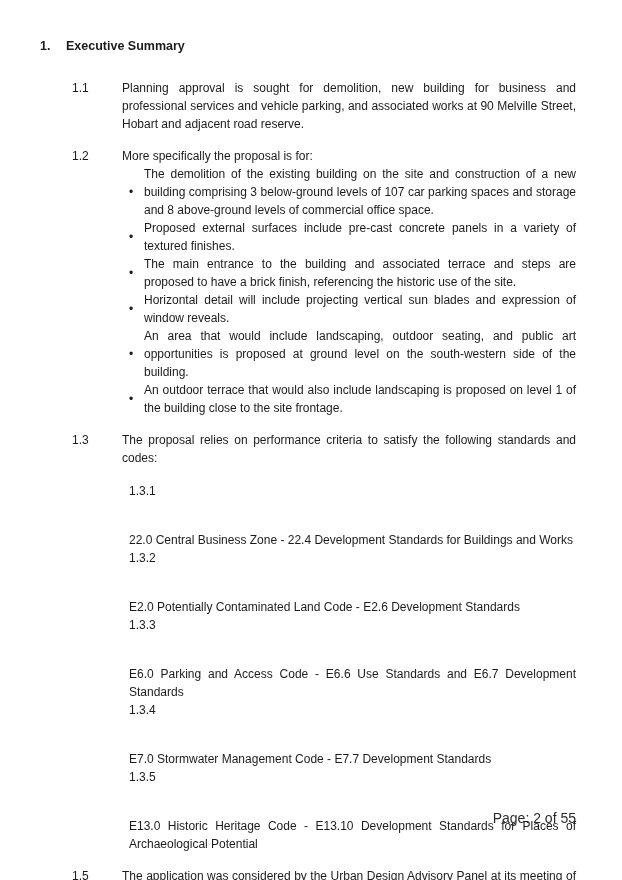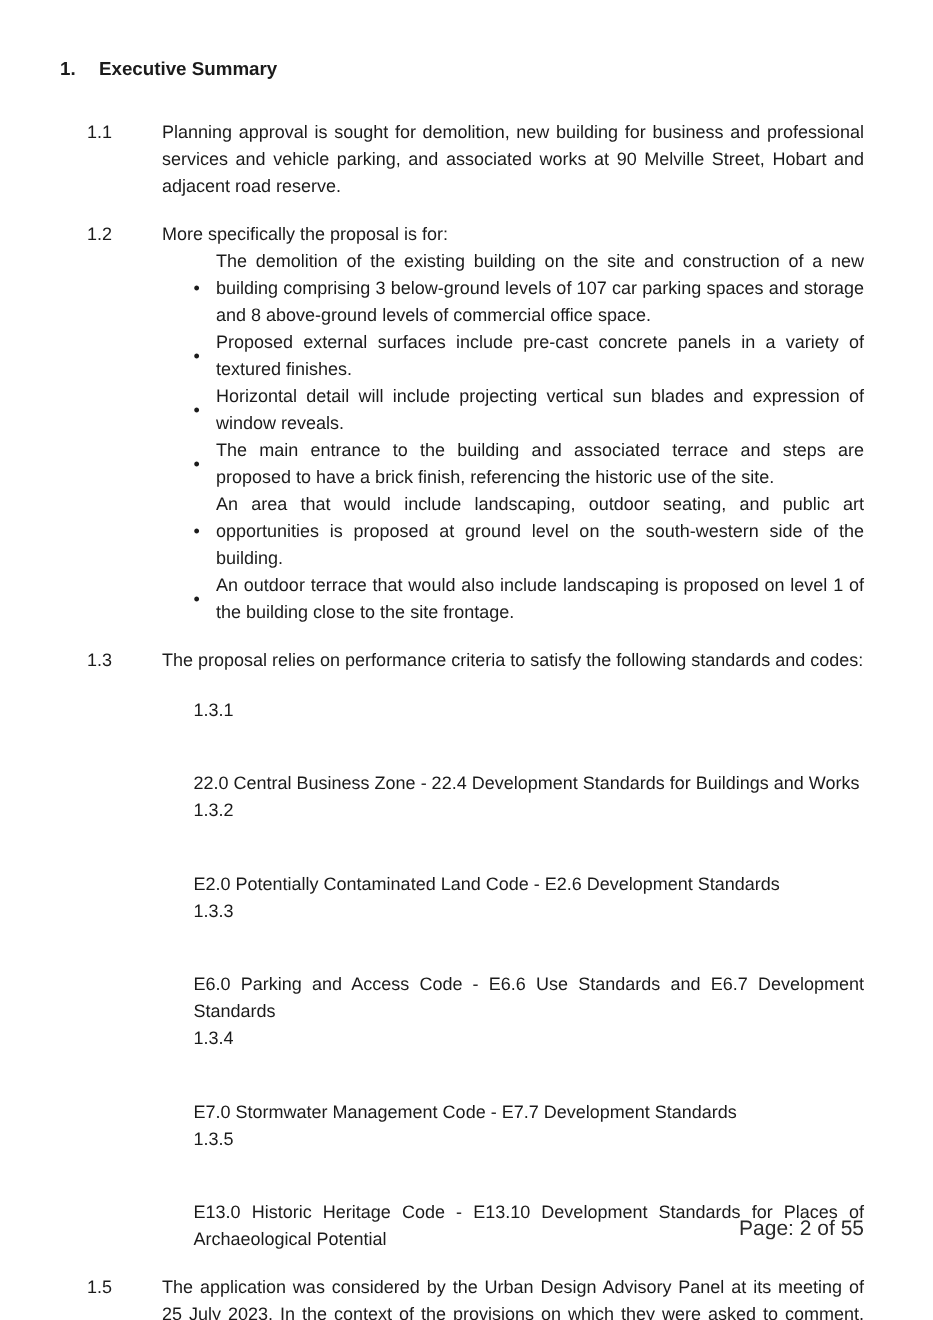--- a/index.html
+++ b/index.html
@@ -18,21 +18,21 @@
     font-size: 12px;
     line-height: 18px;
   }
   .heading {
     display: flex;
     font-weight: bold;
     font-size: 12.5px;
     margin-bottom: 24px;
   }
   .h-num { width: 26px; flex: 0 0 26px; }
-  .item { display: flex; margin-left: 18px; margin-top: 14px; }
+  .item { display: flex; margin-left: 32px; margin-top: 14px; }
   .item.first { margin-top: 0; }
   .num { width: 50px; flex: 0 0 50px; }
   .txt { flex: 1; text-align: justify; }
   .bullets { margin-left: 89px; }
   .bullet-row { display: flex; align-items: center; }
   .b { width: 15px; flex: 0 0 15px; }
   .b::before { content: "\2022"; }
   .btxt { flex: 1; text-align: justify; }
   .subitems { margin-left: 89px; margin-top: 15px; }
   .subitem { display: flex; flex-direction: column; }
@@ -69,25 +69,25 @@
     <div class="bullet-row">
       <span class="b"></span>
       <div class="btxt">The demolition of the existing building on the site and construction of a new building comprising 3 below-ground levels of 107 car parking spaces and storage and 8 above-ground levels of commercial office space.</div>
     </div>
     <div class="bullet-row">
       <span class="b"></span>
       <div class="btxt">Proposed external surfaces include pre-cast concrete panels in a variety of textured finishes.</div>
     </div>
     <div class="bullet-row">
       <span class="b"></span>
-      <div class="btxt">Horizontal detail will include projecting vertical sun blades and expression of window reveals.</div>
+      <div class="btxt">The main entrance to the building and associated terrace and steps are proposed to have a brick finish, referencing the historic use of the site.</div>
     </div>
     <div class="bullet-row">
       <span class="b"></span>
-      <div class="btxt">The main entrance to the building and associated terrace and steps are proposed to have a brick finish, referencing the historic use of the site.</div>
+      <div class="btxt">Horizontal detail will include projecting vertical sun blades and expression of window reveals.</div>
     </div>
     <div class="bullet-row">
       <span class="b"></span>
       <div class="btxt">An area that would include landscaping, outdoor seating, and public art opportunities is proposed at ground level on the south-western side of the building.</div>
     </div>
     <div class="bullet-row">
       <span class="b"></span>
       <div class="btxt">An outdoor terrace that would also include landscaping is proposed on level 1 of the building close to the site frontage.</div>
     </div>
   </div>

